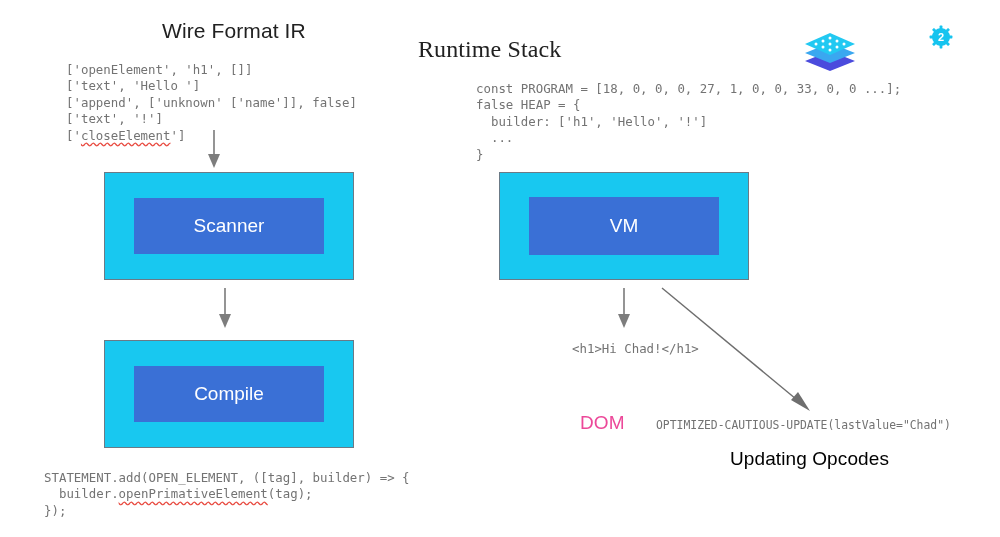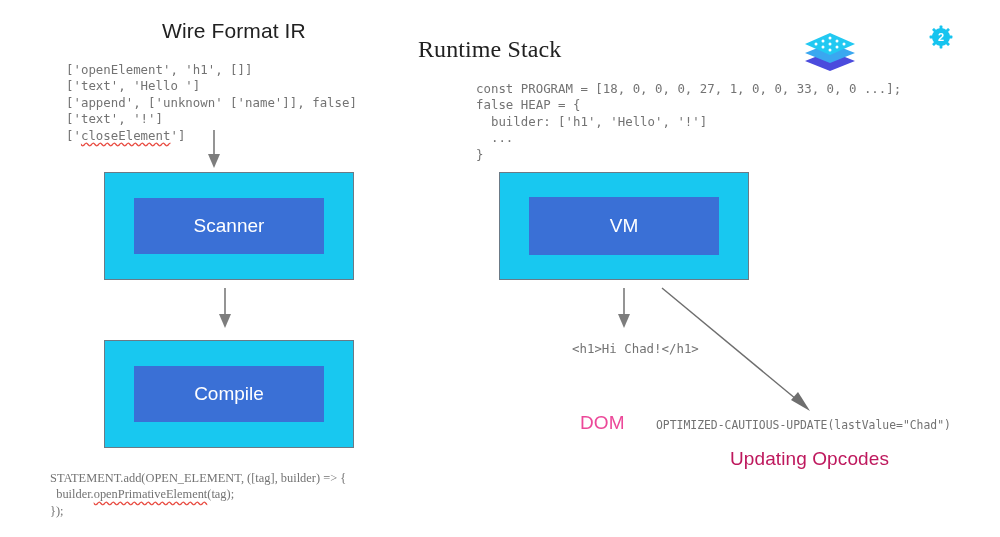--- a/index.html
+++ b/index.html
@@ -29,34 +29,34 @@
     white-space: nowrap;
   }
   #wire-format-title { left: 152px; top: 19px; margin-left: 10px; }
   #runtime-stack-title { left: 418px; top: 36px; font-size: 24px; font-family: Liberation Serif, serif; }
   #dom-label {
     left: 580px; top: 364px;
     font-size: 19px; color: #ec4899; margin-top: 48px;
   }
   #updating-opcodes-label {
     left: 730px; top: 448px;
-    font-size: 19px; color: #be185d;
+    font-size: 19px; color: #000000;
   }
 
   
   .code {
     font-family: "DejaVu Sans Mono", "Liberation Mono", monospace;
     font-size: 12.4px;
     line-height: 16.4px;
     color: #737373;
     white-space: pre;
   }
   #wire-format-code { left: 66px; top: 62px; }
   #runtime-code { left: 476px; top: 81px; }
-  #statement-code { left: 50px; top: 470px; font-family: Liberation Serif, serif; }
+  #statement-code { left: 44px; top: 470px; }
   #dom-output-code {
     left: 572px; top: 341px;
     font-size: 12.4px;
   }
   #updating-opcode-code {
     left: 656px; top: 417px;
     font-size: 11.4px;
   }
 
   

